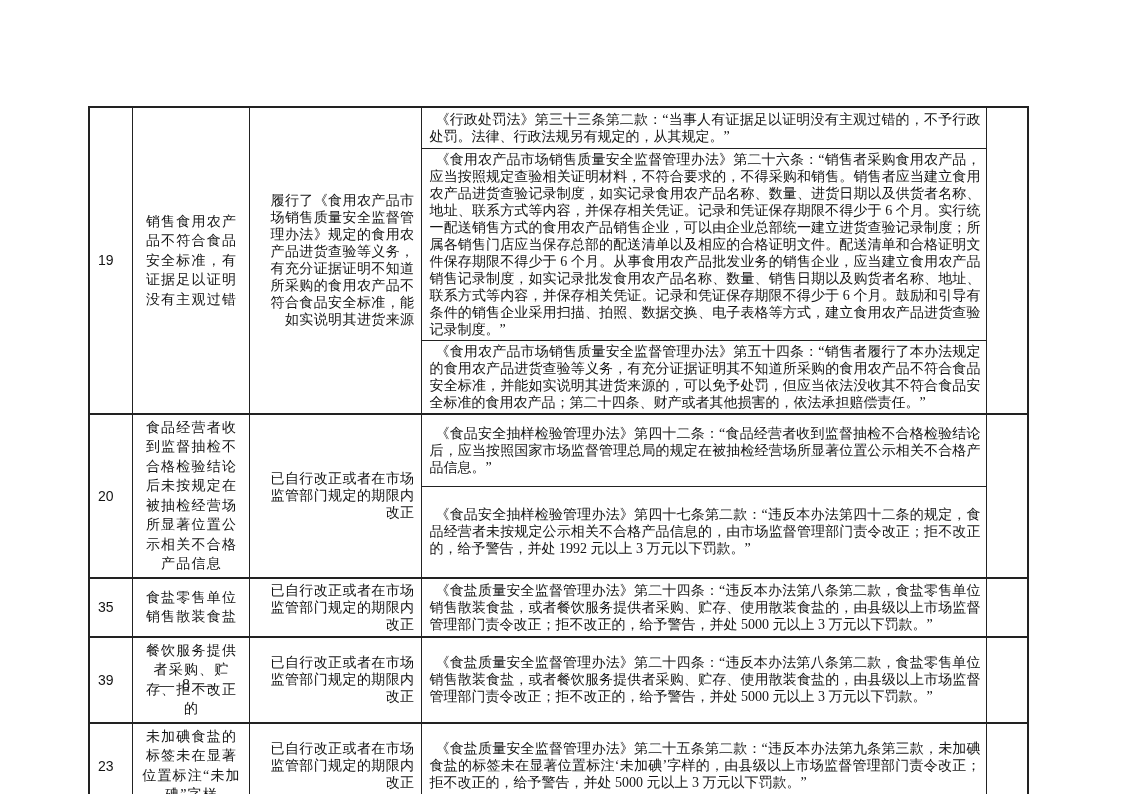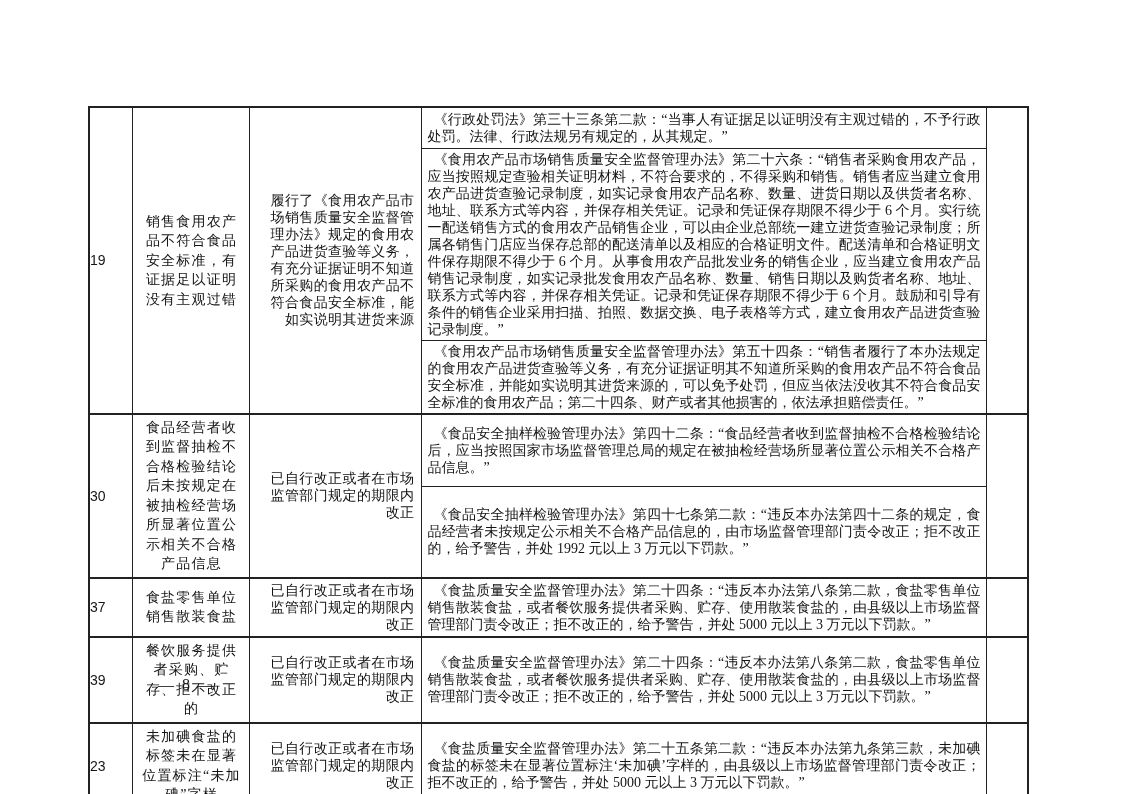--- a/index.html
+++ b/index.html
@@ -20,20 +20,21 @@
     width: 939px;
     border-collapse: collapse;
     table-layout: fixed;
     border: 2px solid #222222;
   }
   table.reg-table td {
     border: 1px solid #222222;
     vertical-align: middle;
     font-size: 14px;
     color: #141414;
+    padding-left: 8px;
   }
   tr.main-row-start > td { border-top: 2px solid #222222; margin-top: 44px; }
   td.col-num {
     font-family: Liberation Sans, sans-serif;
     font-size: 14px;
   }
   td.col-violation {
     padding: 3px 6px 3px 8px;
     line-height: 19.5px;
     letter-spacing: 1.2px;
@@ -93,36 +94,36 @@
         <div class="para">《食用农产品市场销售质量安全监督管理办法》第二十六条：“销售者采购食用农产品，应当按照规定查验相关证明材料，不符合要求的，不得采购和销售。销售者应当建立食用农产品进货查验记录制度，如实记录食用农产品名称、数量、进货日期以及供货者名称、地址、联系方式等内容，并保存相关凭证。记录和凭证保存期限不得少于 6 个月。实行统一配送销售方式的食用农产品销售企业，可以由企业总部统一建立进货查验记录制度；所属各销售门店应当保存总部的配送清单以及相应的合格证明文件。配送清单和合格证明文件保存期限不得少于 6 个月。从事食用农产品批发业务的销售企业，应当建立食用农产品销售记录制度，如实记录批发食用农产品名称、数量、销售日期以及购货者名称、地址、联系方式等内容，并保存相关凭证。记录和凭证保存期限不得少于 6 个月。鼓励和引导有条件的销售企业采用扫描、拍照、数据交换、电子表格等方式，建立食用农产品进货查验记录制度。”</div>
       </td>
     </tr>
     <tr>
       <td class="col-legal" style="height:72px">
         <div class="para">《食用农产品市场销售质量安全监督管理办法》第五十四条：“销售者履行了本办法规定的食用农产品进货查验等义务，有充分证据证明其不知道所采购的食用农产品不符合食品安全标准，并能如实说明其进货来源的，可以免予处罚，但应当依法没收其不符合食品安全标准的食用农产品；第二十四条、财产或者其他损害的，依法承担赔偿责任。”</div>
       </td>
     </tr>
 
     <tr class="main-row-start">
-      <td class="col-num" rowspan="2">30</td>
+      <td class="col-num" rowspan="2">20</td>
       <td class="col-violation" rowspan="2">食品经营者收到监督抽检不合格检验结论后未按规定在被抽检经营场所显著位置公示相关不合格产品信息</td>
       <td class="col-condition" rowspan="2">已自行改正或者在市场监管部门规定的期限内改正</td>
       <td class="col-legal" style="height:51px">
         <div class="para">《食品安全抽样检验管理办法》第四十二条：“食品经营者收到监督抽检不合格检验结论后，应当按照国家市场监督管理总局的规定在被抽检经营场所显著位置公示相关不合格产品信息。”</div>
       </td>
       <td class="col-blank" rowspan="2"></td>
     </tr>
     <tr>
       <td class="col-legal" style="height:70px">
         <div class="para">《食品安全抽样检验管理办法》第四十七条第二款：“违反本办法第四十二条的规定，食品经营者未按规定公示相关不合格产品信息的，由市场监督管理部门责令改正；拒不改正的，给予警告，并处 1992 元以上 3 万元以下罚款。”</div>
       </td>
     </tr>
 
     <tr class="main-row-start">
-      <td class="col-num">37</td>
+      <td class="col-num">35</td>
       <td class="col-violation">食盐零售单位销售散装食盐</td>
       <td class="col-condition">已自行改正或者在市场监管部门规定的期限内改正</td>
       <td class="col-legal" style="height:55px">
         <div class="para">《食盐质量安全监督管理办法》第二十四条：“违反本办法第八条第二款，食盐零售单位销售散装食盐，或者餐饮服务提供者采购、贮存、使用散装食盐的，由县级以上市场监督管理部门责令改正；拒不改正的，给予警告，并处 5000 元以上 3 万元以下罚款。”</div>
       </td>
       <td class="col-blank"></td>
     </tr>
 
     <tr class="main-row-start">
       <td class="col-num">39</td>

